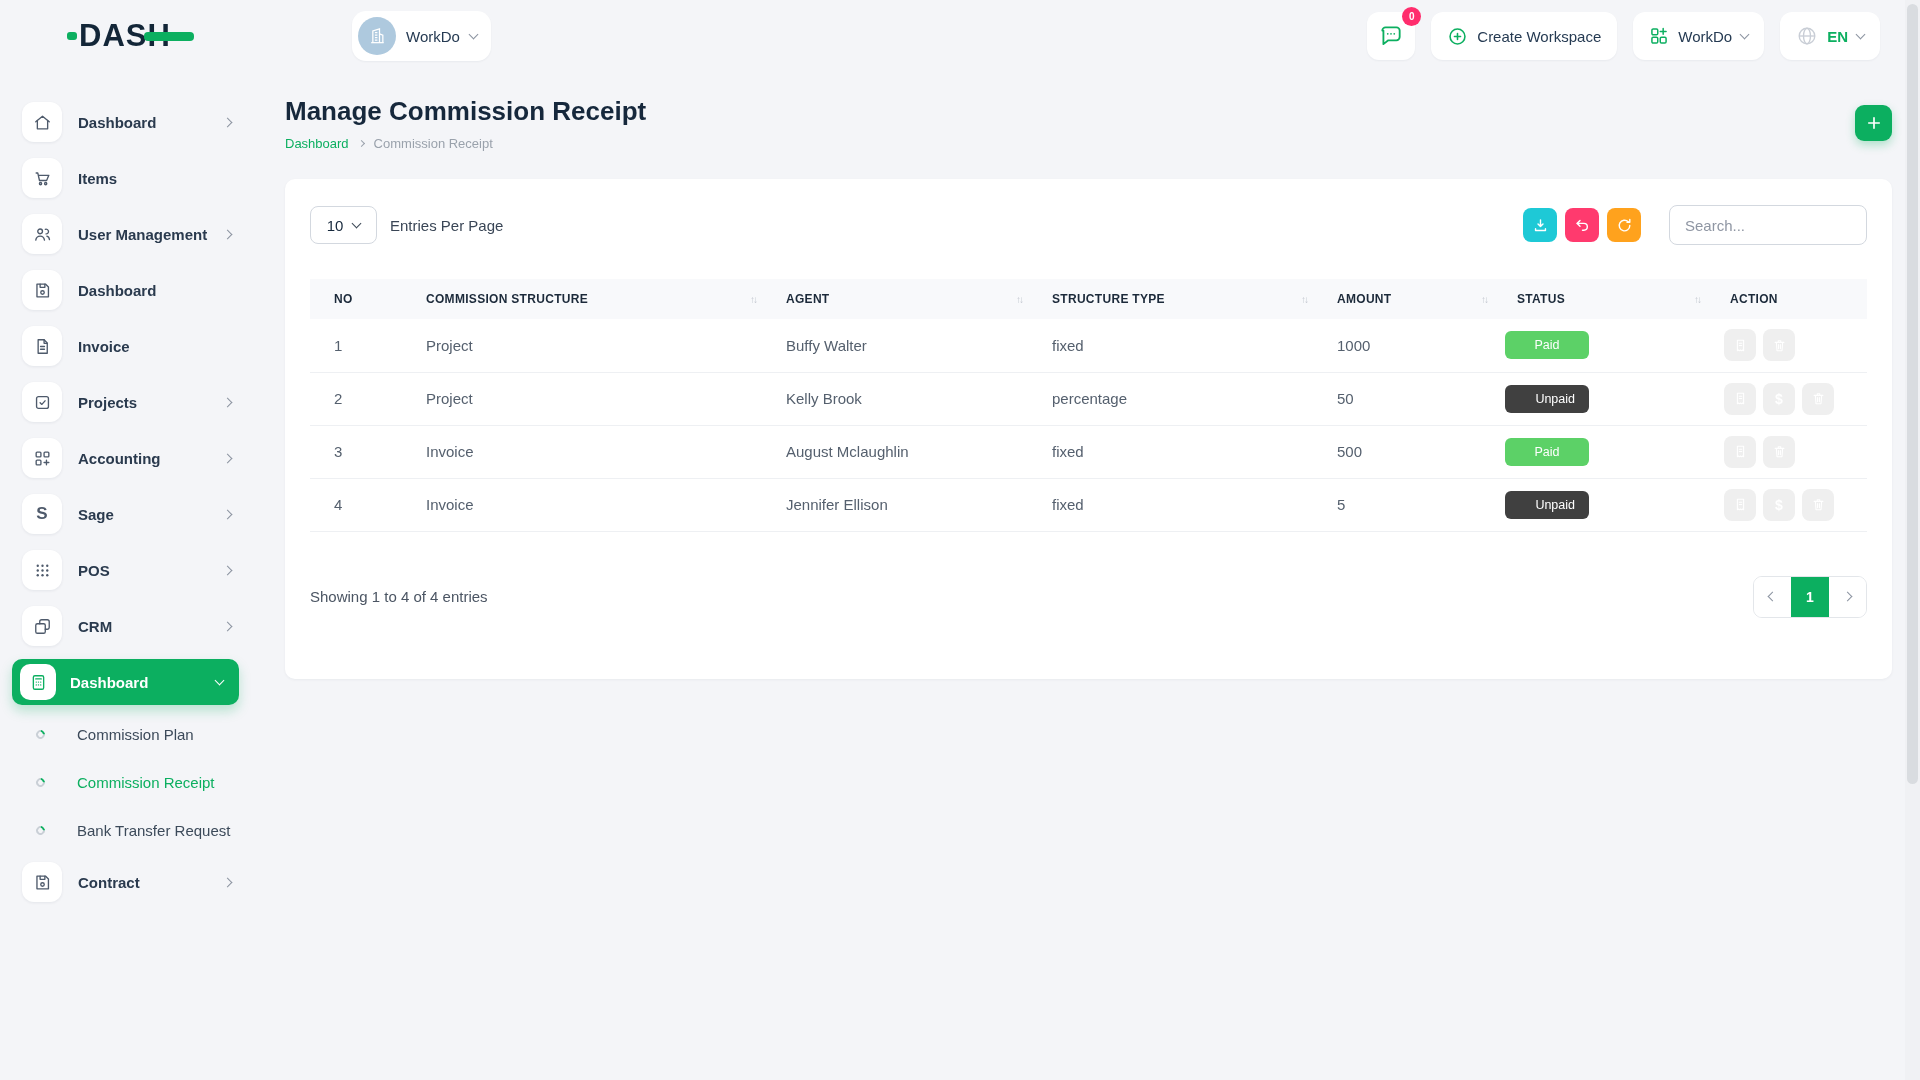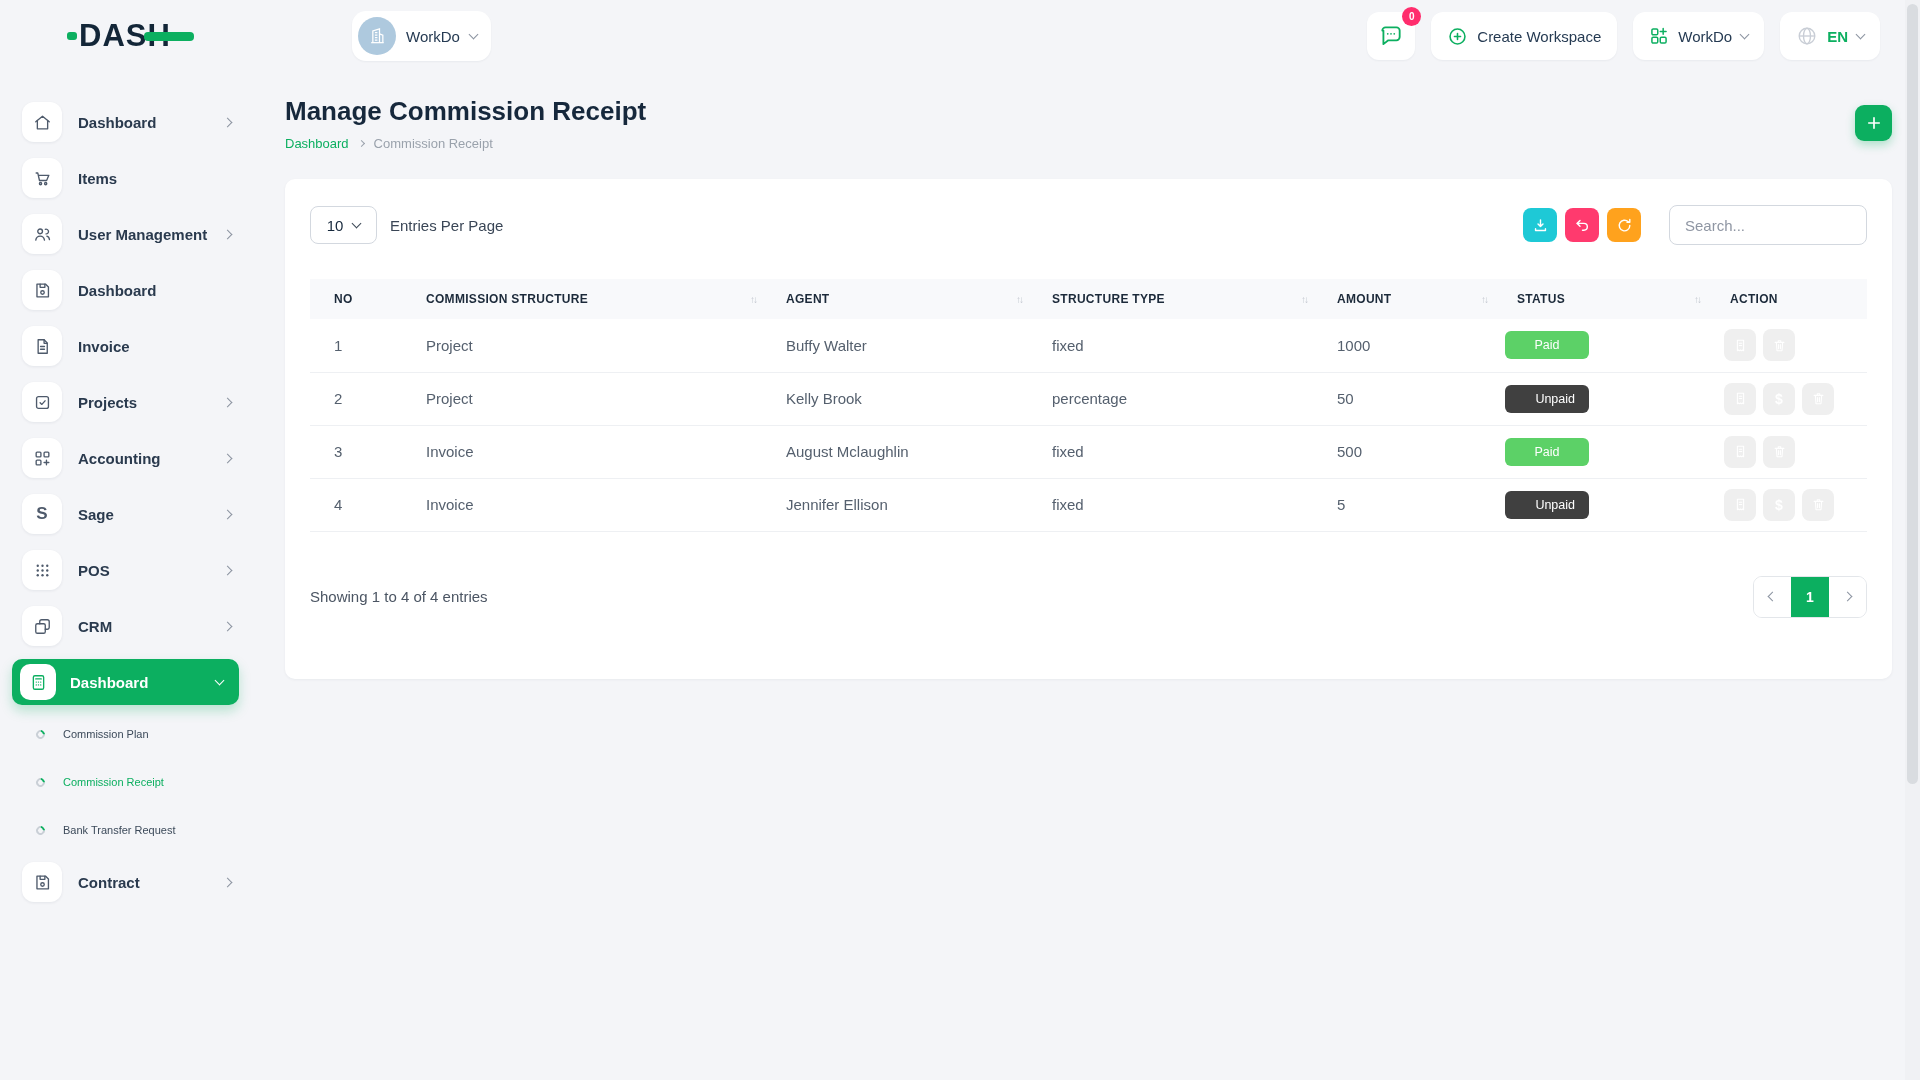--- a/index.html
+++ b/index.html
@@ -37,21 +37,21 @@
   .tile { width:40px; height:40px; border-radius:12px; background:#fff; color:#4e5a6b;
     box-shadow:0 1px 3px rgba(20,30,50,.07); display:flex; align-items:center; justify-content:center; flex:none; }
   .side-label { margin-left:16px; font-size:15px; font-weight:600; color:#2a3a4e; flex:1; }
   .side-item .chev { margin-right:2px; }
   .side-item.active { background:#0caf60; border-radius:10px; margin:5px 16px 5px 12px; height:46px; padding:0 14px 0 8px;
     box-shadow:0 6px 12px rgba(12,175,96,.25); }
   .side-item.active .tile { width:36px; height:36px; border-radius:10px; color:#0caf60; box-shadow:none; }
   .side-item.active .side-label { color:#fff; margin-left:14px; }
   .sub-item { height:48px; display:flex; align-items:center; padding-left:36px; cursor:pointer; }
   .bullet { width:9px; height:9px; border-radius:50%; border:2px solid #c9cfd6; border-top-color:#0caf60; transform:rotate(45deg); flex:none; }
-  .sub-label { margin-left:18px; font-size:11px; font-weight:500; color:#3c4a5a;text-align:right; }
+  .sub-label { margin-left:32px; font-size:15px; font-weight:500; color:#3c4a5a;text-align:right; }
   .sub-item.active .sub-label { color:#0caf60; }
   .sage-letter { font-size:17px; font-weight:600; }
 
   
   .main { position:absolute; left:255px; top:72px; right:0; bottom:0; }
   .page-head { position:relative; padding:24px 28px 0 30px; }
   .page-title { font-size:26px; font-weight:700; color:#16283c; }
   .breadcrumb { display:flex; align-items:center; gap:10px; margin-top:9px; font-size:13px; }
   .crumb-link { color:#0caf60; cursor:pointer; }
   .crumb-sep { width:5px; height:5px; border-right:1.5px solid #9aa2ac; border-bottom:1.5px solid #9aa2ac; transform:rotate(-45deg); }

